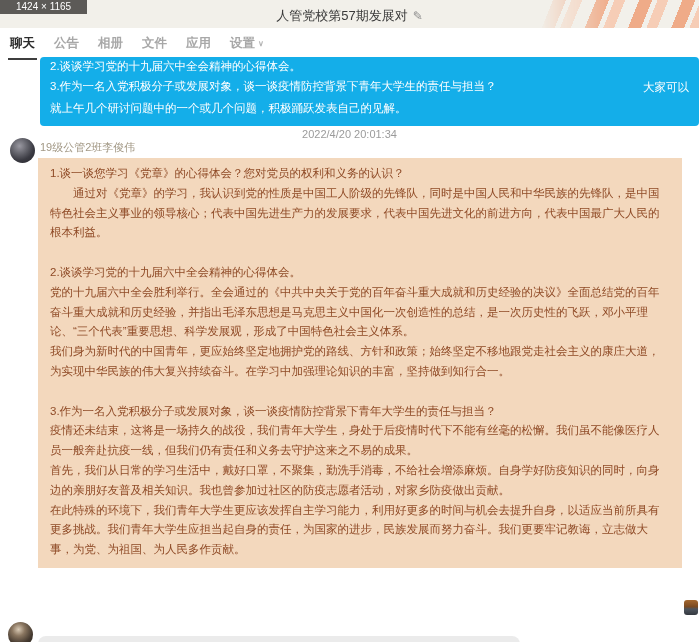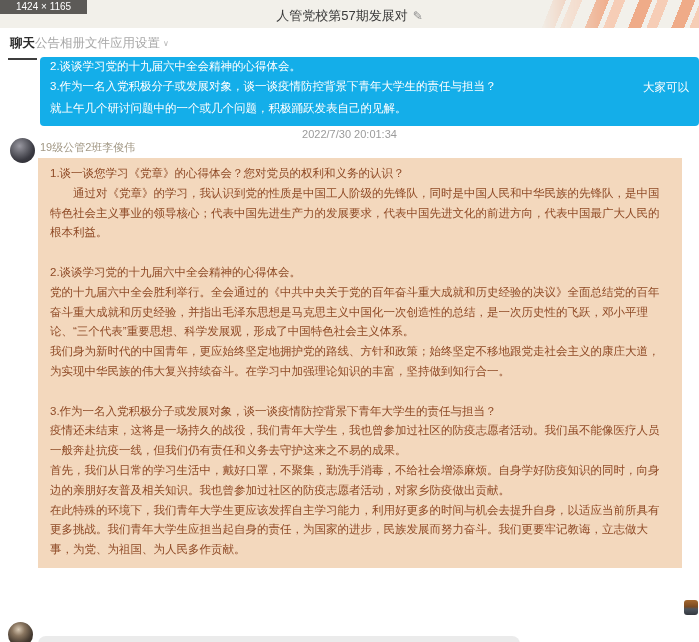--- a/index.html
+++ b/index.html
@@ -15,22 +15,22 @@
     mask-image:linear-gradient(to left,#000 55%,transparent 100%); }
   .dim-badge { position:absolute; top:0; left:0; background:rgba(66,64,61,0.85); color:#fff;
     font-size:10px; line-height:14px; padding:0 16px; height:14px; z-index:5; }
   .title-wrap { position:absolute; top:0; left:0; right:0; height:32px; display:flex;
     align-items:center; justify-content:center; gap:5px; }
   .title { font-size:13px; color:#3a3a3a; }
   .edit-icon { font-size:12px; color:#8a8a8a; transform:rotate(0deg); }
 
   
   .tabbar { position:absolute; top:28px; left:0; right:0; height:33px; background:#fff;
-    display:flex; align-items:center; padding-left:10px; font-size:12.5px; color:#a8a8a8; }
-  .tab { position:relative; cursor:pointer; padding:6px 0 9px; }
+    display:flex; align-items:center; padding-left:10px; gap:19px; font-size:12.5px; color:#a8a8a8; }
+  .tab { position:relative; cursor:pointer; padding:6px 0 9px;font-weight:bold; }
   .tab.active { color:#2b2b2b; font-weight:bold; }
   .tab.active::after { content:""; position:absolute; left:-2px; right:-2px; bottom:1px; height:2px; background:#3e3e3e; }
   .tab .chev { font-size:8px; color:#b5b5b5; margin-left:3px; vertical-align:1px; }
 
   
   .announcement { position:absolute; left:40px; top:57px; width:659px; background:#14aee9;
     color:#fff; font-size:11.5px; line-height:21px; border-radius:4px; padding:0 10px 7px 10px; }
   .ann-line { white-space:pre-wrap; }
   .ann-line:first-child { margin-top:-1px; }
   .ann-row { display:flex; justify-content:space-between; }
@@ -85,35 +85,35 @@
 
   <div class="announcement">
     <div class="ann-line">2.谈谈学习党的十九届六中全会精神的心得体会。</div>
     <div class="ann-row">
       <span class="ann-line">3.作为一名入党积极分子或发展对象，谈一谈疫情防控背景下青年大学生的责任与担当？</span>
       <span class="ann-line">大家可以</span>
     </div>
     <div class="ann-line">就上午几个研讨问题中的一个或几个问题，积极踊跃发表自己的见解。</div>
   </div>
 
-  <div class="timestamp">2022/7/30 20:01:34</div>
+  <div class="timestamp">2022/4/20 20:01:34</div>
 
   <div class="avatar avatar-1"></div>
   <div class="sender sender-1">19级公管2班李俊伟</div>
 
   <div class="bubble">
     <div class="para">1.谈一谈您学习《党章》的心得体会？您对党员的权利和义务的认识？</div>
     <div class="para">　　通过对《党章》的学习，我认识到党的性质是中国工人阶级的先锋队，同时是中国人民和中华民族的先锋队，是中国特色社会主义事业的领导核心；代表中国先进生产力的发展要求，代表中国先进文化的前进方向，代表中国最广大人民的根本利益。</div>
     <div class="para"></div>
     <div class="para">2.谈谈学习党的十九届六中全会精神的心得体会。</div>
     <div class="para">党的十九届六中全会胜利举行。全会通过的《中共中央关于党的百年奋斗重大成就和历史经验的决议》全面总结党的百年奋斗重大成就和历史经验，并指出毛泽东思想是马克思主义中国化一次创造性的总结，是一次历史性的飞跃，邓小平理论、“三个代表”重要思想、科学发展观，形成了中国特色社会主义体系。</div>
     <div class="para">我们身为新时代的中国青年，更应始终坚定地拥护党的路线、方针和政策；始终坚定不移地跟党走社会主义的康庄大道，为实现中华民族的伟大复兴持续奋斗。在学习中加强理论知识的丰富，坚持做到知行合一。</div>
     <div class="para"></div>
     <div class="para">3.作为一名入党积极分子或发展对象，谈一谈疫情防控背景下青年大学生的责任与担当？</div>
-    <div class="para">疫情还未结束，这将是一场持久的战役，我们青年大学生，我也曾参加过社区的防疫志愿者活动。我们虽不能像医疗人员一般奔赴抗疫一线，但我们仍有责任和义务去守护这来之不易的成果。</div>
+    <div class="para">疫情还未结束，这将是一场持久的战役，我们青年大学生，身处于后疫情时代下不能有丝毫的松懈。我们虽不能像医疗人员一般奔赴抗疫一线，但我们仍有责任和义务去守护这来之不易的成果。</div>
     <div class="para">首先，我们从日常的学习生活中，戴好口罩，不聚集，勤洗手消毒，不给社会增添麻烦。自身学好防疫知识的同时，向身边的亲朋好友普及相关知识。我也曾参加过社区的防疫志愿者活动，对家乡防疫做出贡献。</div>
     <div class="para">在此特殊的环境下，我们青年大学生更应该发挥自主学习能力，利用好更多的时间与机会去提升自身，以适应当前所具有更多挑战。我们青年大学生应担当起自身的责任，为国家的进步，民族发展而努力奋斗。我们更要牢记教诲，立志做大事，为党、为祖国、为人民多作贡献。</div>
   </div>
 
   <div class="mini-sticker"></div>
 
   <div class="avatar avatar-2"></div>
   <div class="sender sender-2">19级法学一班季婷婷</div>
   <div class="bubble-next"></div>
 

